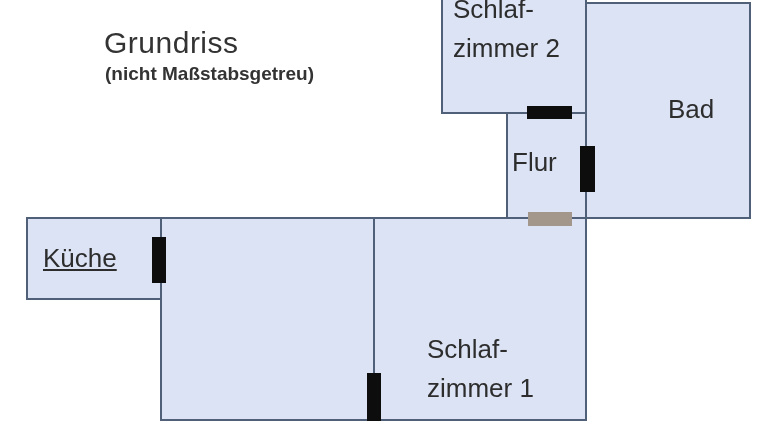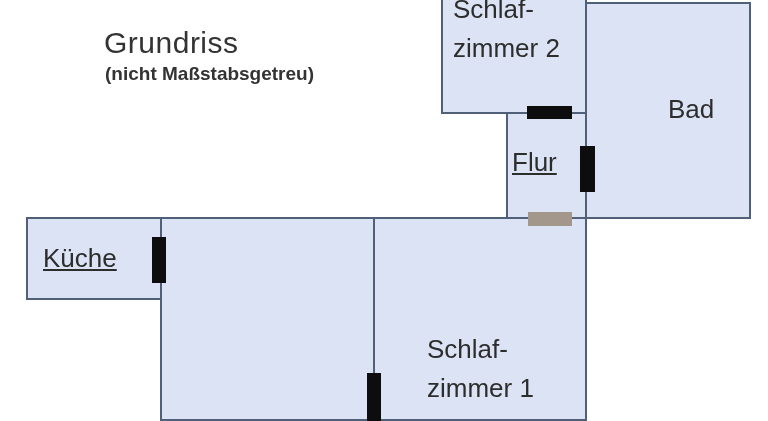--- a/index.html
+++ b/index.html
@@ -43,21 +43,21 @@
   .room-label {
     position: absolute;
     font-size: 26px;
     line-height: 39px;
     color: #2d2d2d;
     white-space: pre-line;
     z-index: 3;
   }
   #label-schlafzimmer2 { left: 453px; top: -10px; }
   #label-bad           { left: 637px; top: 90px; margin-left: 31px;  }
-  #label-flur          { left: 512px; top: 143px; text-decoration: underline; }
+  #label-flur          { left: 512px; top: 143px; }
   #label-kueche        { left: 43px;  top: 239px; text-decoration: underline; }
   #label-wohnzimmer    { left: 223px; top: 331px; }
   #label-schlafzimmer1 { left: 427px; top: 330px; }
 
   .door {
     position: absolute;
     background: #0d0d0d;
     z-index: 5;
   }
   #door-schlafzimmer2 { left: 527px; top: 106px; width: 45px; height: 13px; }

